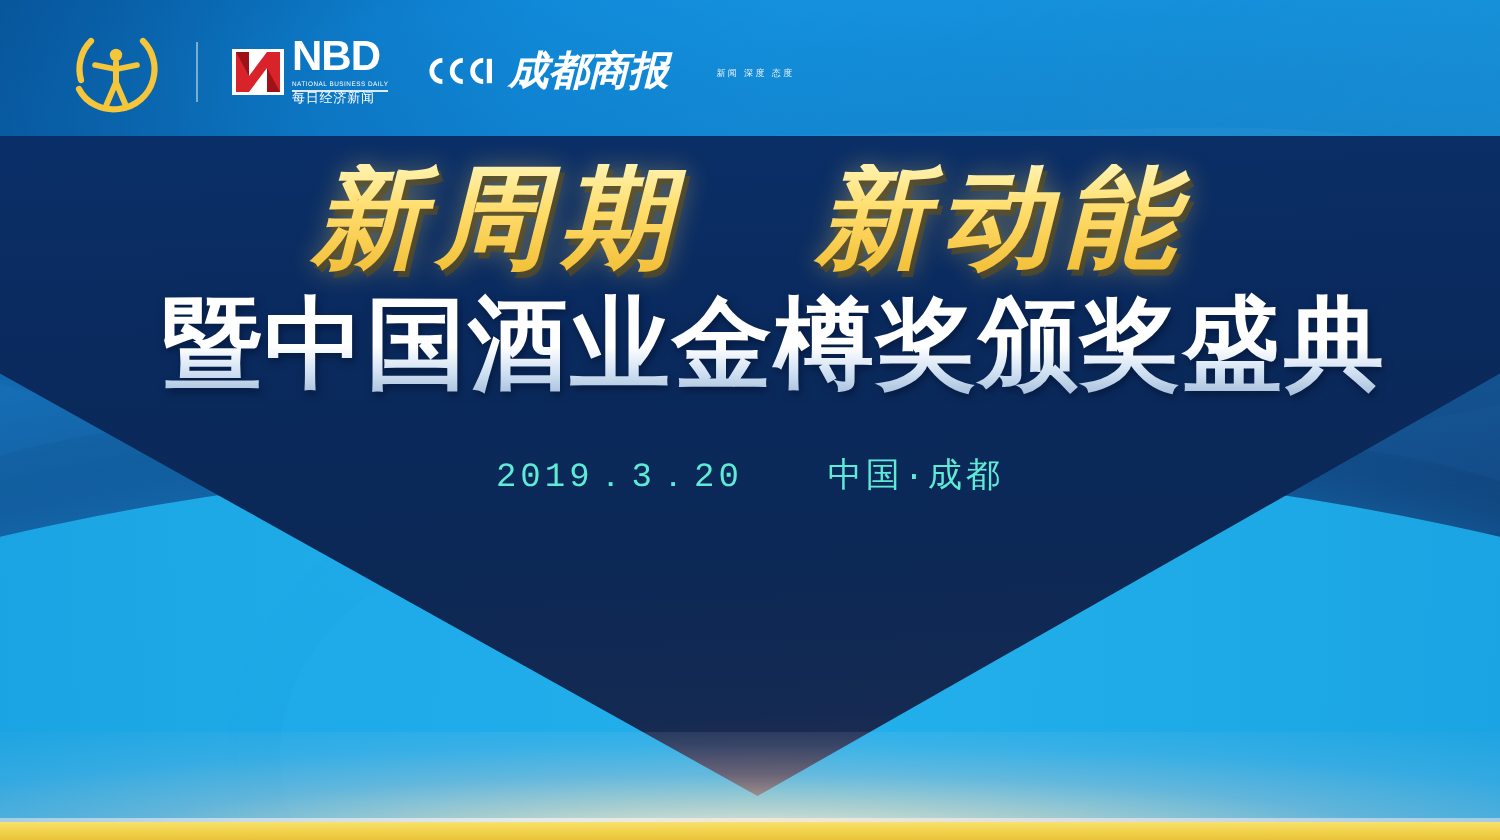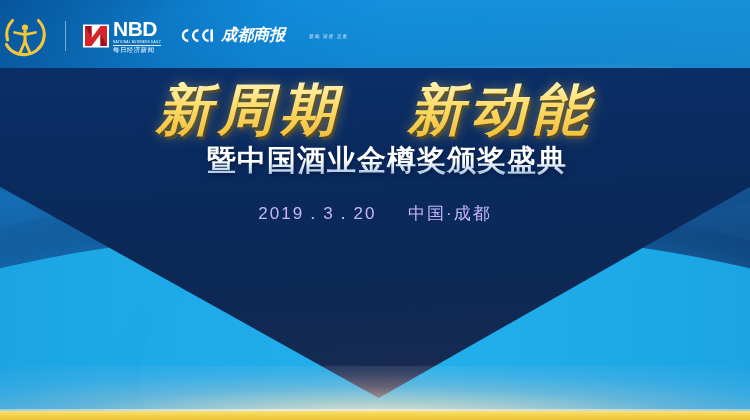--- a/index.html
+++ b/index.html
@@ -169,21 +169,21 @@
     background: linear-gradient(180deg, #f7e26f 0%, #f3d44f 45%, #e9c33a 100%);
   }
 
   
   .logo-bar {
     position: absolute;
     left: 0; top: 0;
     height: 72px;
     display: flex;
     align-items: center;
-    padding-left: 1px;
+    padding-left: 34px;
     gap: 0;
     z-index: 6;
   }
   .logo-mark { width: 48px; height: 48px; display: block; }
 
   .logo-divider {
     width: 1px;
     height: 30px;
     background: rgba(255,255,255,0.45);
     margin: 0 17px 0 16px;
@@ -224,21 +224,21 @@
     white-space: nowrap;
   }
 
   
   .cdb { display: flex; align-items: center; gap: 6px; }
   .cdb-mark { width: 34px; height: 15px; display: block; }
   .cdb-cn {
     font-family: "Liberation Serif", serif;
     font-style: italic;
     font-weight: bold;
-    font-size: 16px;
+    font-size: 20px;
     color: #ffffff;
     letter-spacing: 0px;
     white-space: nowrap;
   }
 
   
   .rsn { display: flex; flex-direction: column; align-items: center; }
   .rsn-cn {
     font-family: "Liberation Serif", serif;
     font-style: italic;
@@ -302,39 +302,39 @@
     -webkit-background-clip: text;
     background-clip: text;
     -webkit-text-fill-color: transparent;
     filter: drop-shadow(1px 2px 2px rgba(0,12,40,0.55));
     white-space: nowrap;
   }
   .title-sub {
     margin-top: 6px;
     font-family: "Liberation Serif", "DejaVu Serif", serif;
     font-weight: bold;
-    font-size: 29px;
+    font-size: 50px;
     line-height: 1.12;
     letter-spacing: 1px;
     color: #ffffff;
     background: linear-gradient(180deg, #ffffff 0%, #ffffff 52%, #cfe0f2 76%, #9fb9d6 100%);
     -webkit-background-clip: text;
     background-clip: text;
     -webkit-text-fill-color: transparent;
     filter: drop-shadow(1px 2px 2px rgba(0,12,40,0.55));
     white-space: nowrap;
     margin-left: 24px;
   }
 
   .meta {
     margin-top: 26px;
-    font-family: Liberation Sans, sans-serif;
+    font-family: Liberation Mono, monospace;
     font-size: 17px;
     letter-spacing: 2px;
-    color: #c4b5fd;
+    color: #5eead4;
     white-space: nowrap;
   }
   .meta .sep { display: inline-block; width: 18px; }
 </style>
 </head>
 <body>
 
 <div class="banner">
 
   <div class="bg-base"></div>

